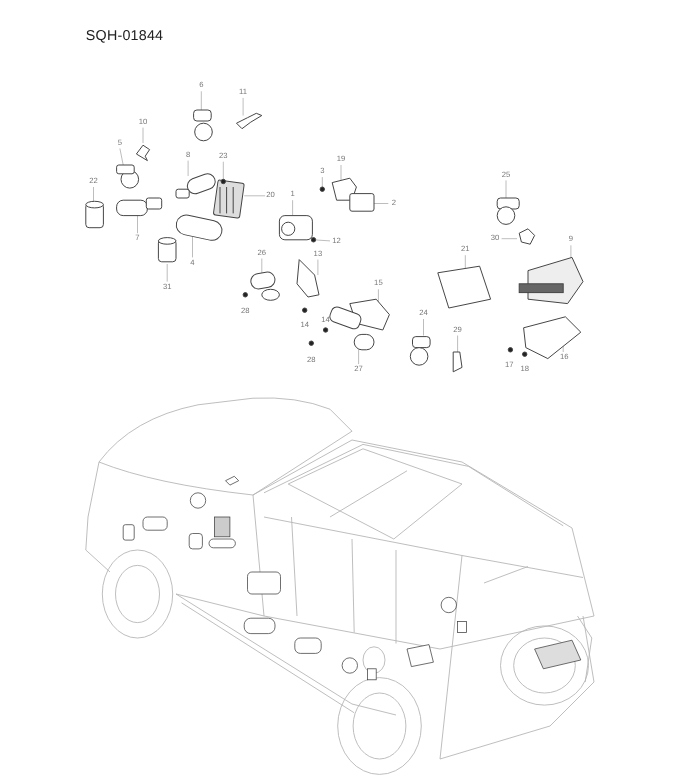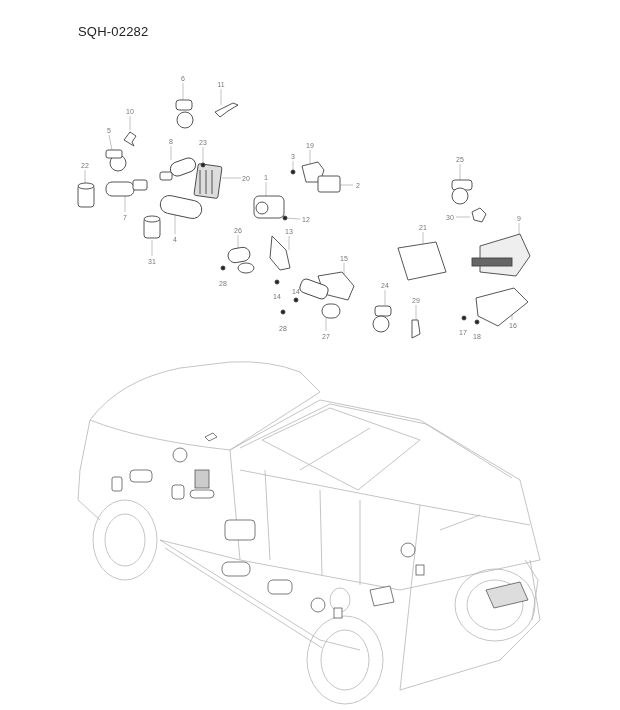--- a/index.html
+++ b/index.html
@@ -5,21 +5,21 @@
   html, body { margin: 0; padding: 0; background: #ffffff; }
   body { width: 620px; height: 710px; position: relative; overflow: hidden; font-family: "Liberation Sans", sans-serif; }
   .title { position: absolute; left: 78px; top: 24px; font-size: 13px; color: #222; letter-spacing: 0.2px; }
   .label { position: absolute; font-size: 7px; color: #777; font-family: "Liberation Sans", sans-serif; transform: translate(-50%, -50%); white-space: nowrap; cursor: pointer; }
   svg.canvas { position: absolute; left: 0; top: 0; }
   .part { cursor: pointer; }
 </style>
 </head>
 <body>
 
-<div class="title">SQH-02282</div>
+<div class="title">SQH-01844</div>
 
 <svg class="canvas" width="620" height="710" viewBox="0 0 620 710">
   <g stroke="#9a9a9a" stroke-width="0.6" fill="none">
     <line x1="266" y1="182" x2="266" y2="200"></line>
     <line x1="353" y1="185" x2="340" y2="185"></line>
     <line x1="293" y1="161" x2="293" y2="172"></line>
     <line x1="175" y1="234" x2="175" y2="215"></line>
     <line x1="109" y1="135" x2="112" y2="150"></line>
     <line x1="183" y1="83" x2="183" y2="100"></line>
     <line x1="125" y1="212" x2="125" y2="195"></line>

